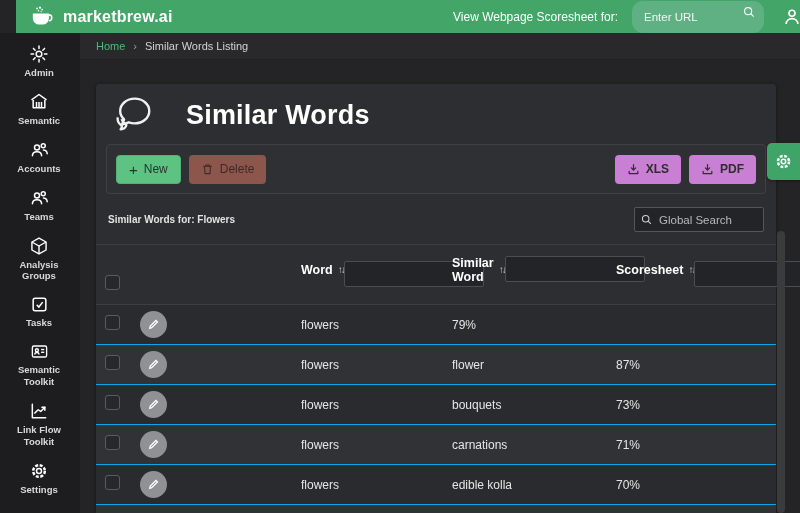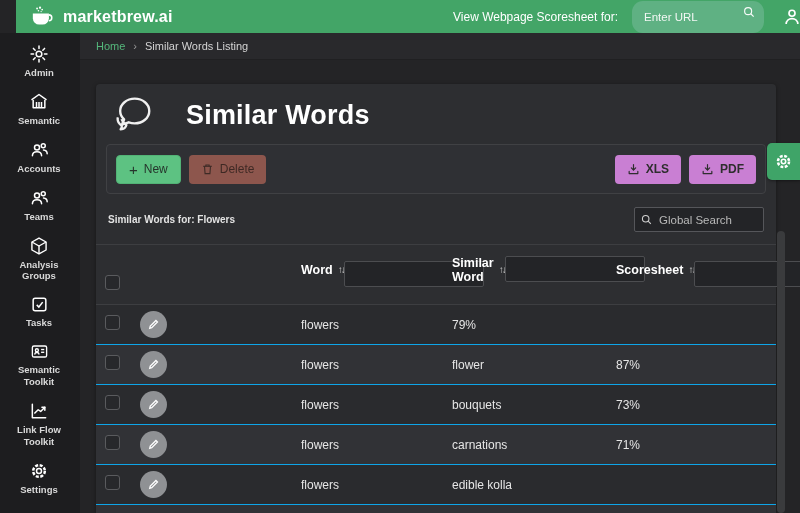--- a/index.html
+++ b/index.html
@@ -369,20 +369,21 @@
           <div><span class="cb"></span></div>
           <div>
               <button class="editbtn">
             <svg width="13" height="13" viewBox="0 0 24 24" fill="none" stroke="#fff" stroke-width="2.4" stroke-linecap="round">
                   <path d="M5 19 l1-4 L16.5 4.5 l2.8 2.8 L8.8 17.8 Z"></path>
                 </svg>
           </button>
             </div>
           <div class="cell">flowers</div>
           <div class="cell">edible kolla</div>
+          <div class="cell">70%</div>
         </div>
         <div class="tgrid trow">
           
           
           
           
           
         </div>
       </div>
     </div>

